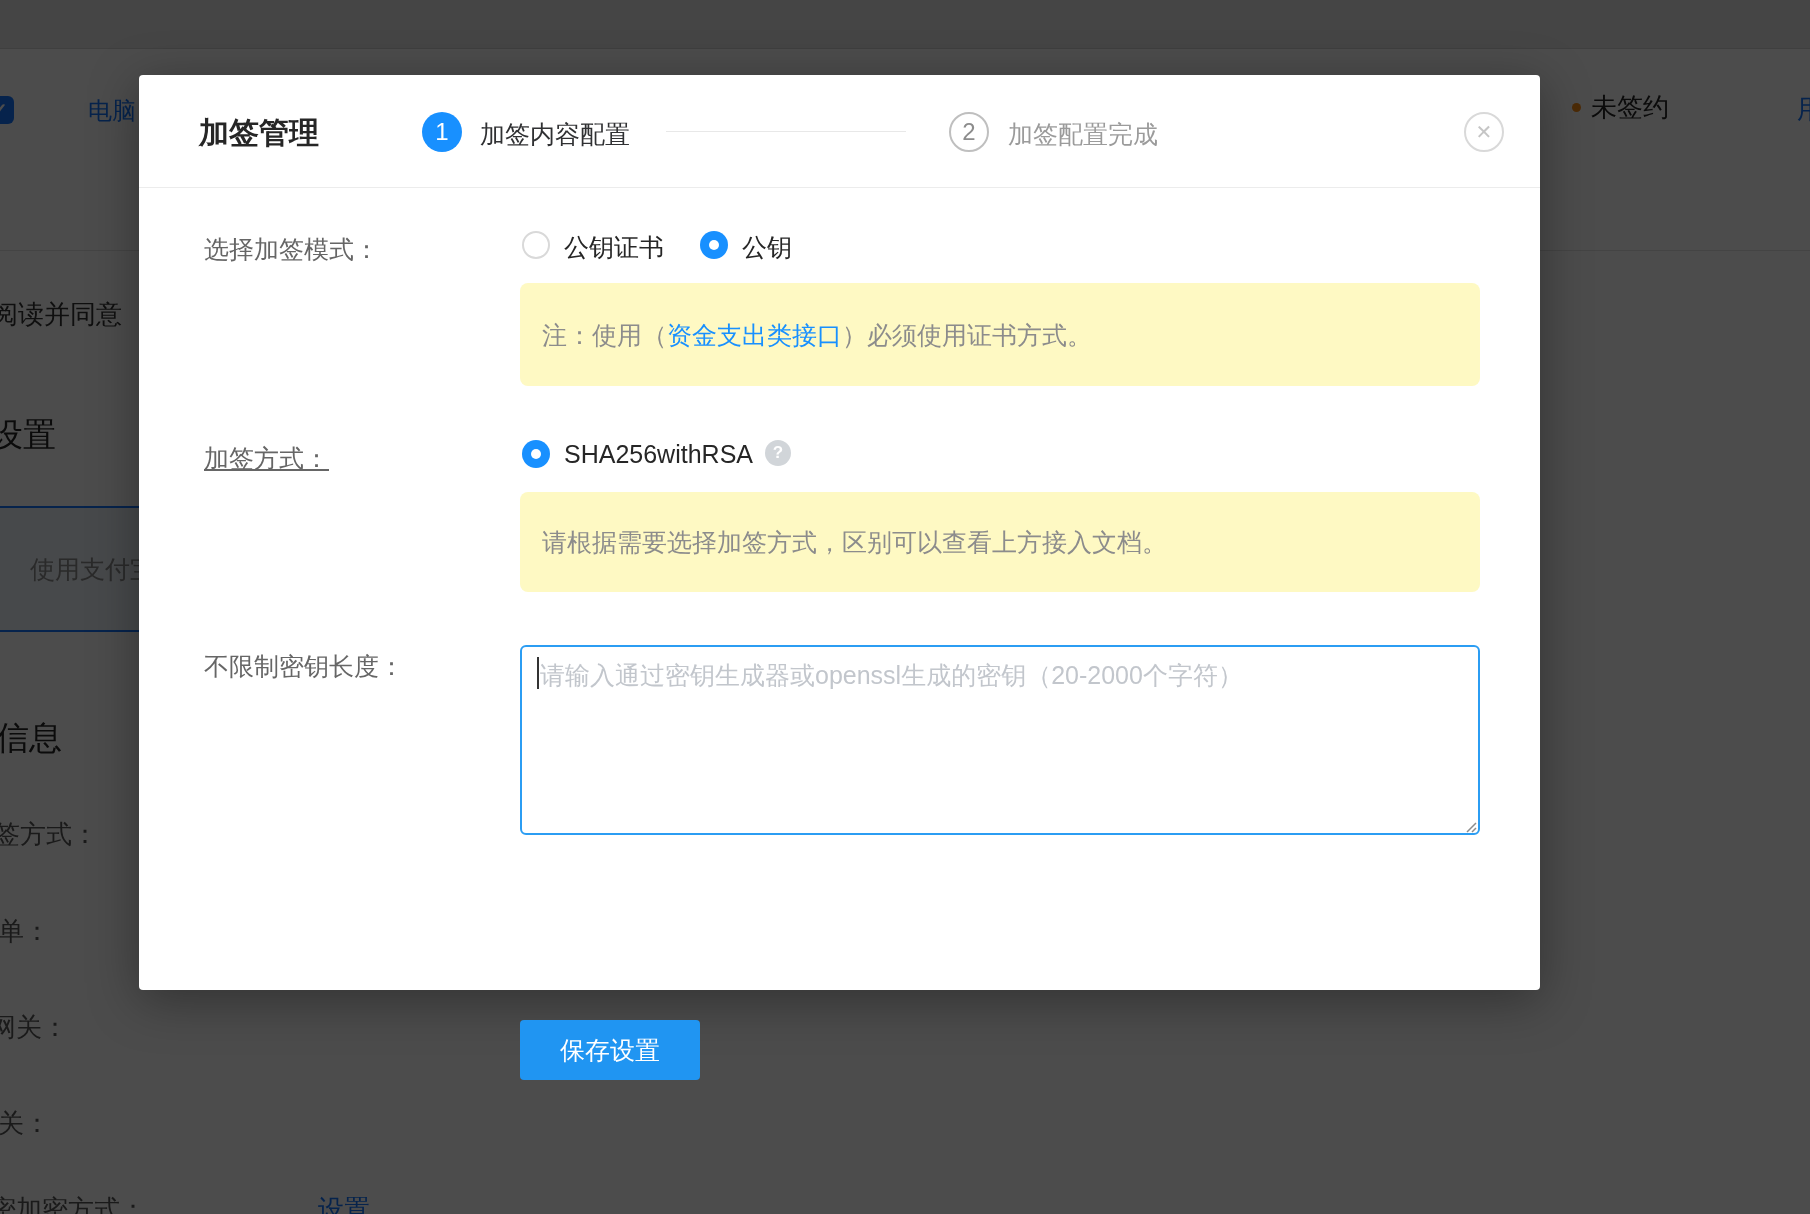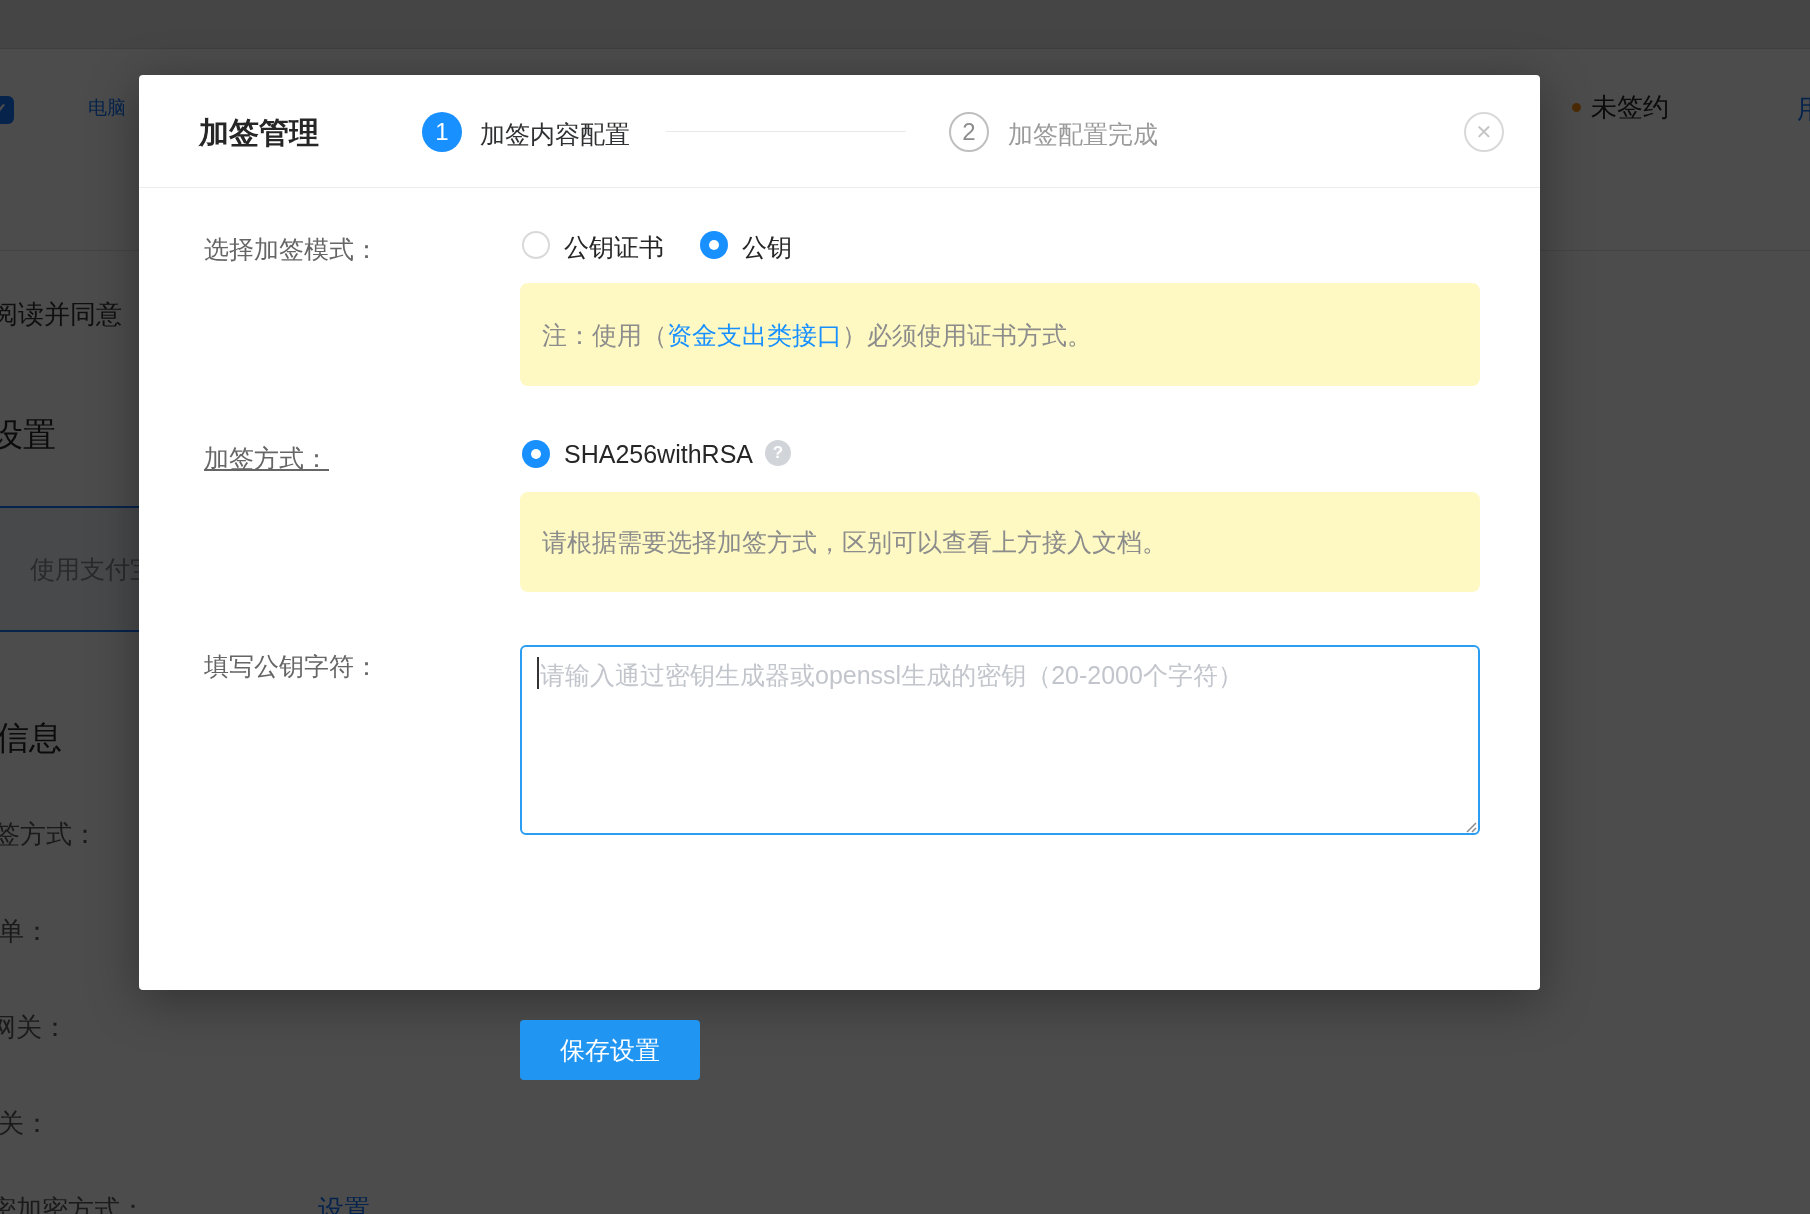--- a/index.html
+++ b/index.html
@@ -6,21 +6,21 @@
   .screen{
     position:relative;width:1810px;height:1214px;overflow:hidden;
     background:#ffffff;font-family:"Liberation Sans",sans-serif;
     -webkit-font-smoothing:antialiased;
   }
   
   .bg-layer{position:absolute;inset:0;z-index:1;}
   .topbar{position:absolute;left:0;top:0;width:1810px;height:48px;background:#e6e6e6;border-bottom:1px solid #d4d4d4;}
   .bg-checkbox{position:absolute;left:-14px;top:96px;width:28px;height:28px;border-radius:6px;background:#1677ff;color:#fff;
     display:flex;align-items:center;justify-content:center;font-size:18px;font-weight:bold;}
-  .bg-tab{position:absolute;left:88px;top:95px;font-size:19px;font-weight:500;color:#1677ff;}
+  .bg-tab{position:absolute;left:88px;top:95px;font-size:24px;font-weight:500;color:#1677ff;}
   .bg-divider{position:absolute;left:0;top:250px;width:1810px;height:1px;background:#e5e5e5;}
   .bg-agree{position:absolute;left:-8px;top:297px;font-size:26px;color:#333;}
   .bg-h1{position:absolute;font-size:33px;font-weight:500;color:#262626;}
   .bg-card{position:absolute;left:-20px;top:506px;width:520px;height:122px;background:#eef4fa;border:2px solid #1677ff;border-radius:2px;
     display:flex;align-items:center;}
   .bg-card-text{margin-left:48px;font-size:25px;color:#8c8c8c;}
   .bg-field{position:absolute;font-size:26px;color:#595959;}
   .bg-link{position:absolute;font-size:26px;color:#1677ff;}
   .status-wrap{position:absolute;left:1572px;top:90px;display:flex;align-items:center;gap:10px;}
   .status-dot{width:9px;height:9px;border-radius:50%;}
@@ -151,21 +151,21 @@
       <span class="radio-label">SHA256withRSA</span>
       <span class="help-icon">
         <span>?</span>
       </span>
     </div>
 
     <div class="note-box" style="top:417px;height:100px;">
       <div>请根据需要选择加签方式，区别可以查看上方接入文档。</div>
     </div>
 
-    <div class="form-label" style="top:575px;">填写公钥字符：</div>
+    <div class="form-label" style="top:575px;">不限制密钥长度：</div>
 
     <textarea class="key-textarea" placeholder="请输入通过密钥生成器或openssl生成的密钥（20-2000个字符）" style=""></textarea>
     <div class="caret"></div>
     <div class="resize-handle">
       <svg width="16" height="16" viewBox="0 0 16 16">
         <path d="M15 6 L6 15 M15 11 L11 15" stroke="#8c8c8c" stroke-width="1.5" fill="none"></path>
       </svg>
     </div>
 
 

